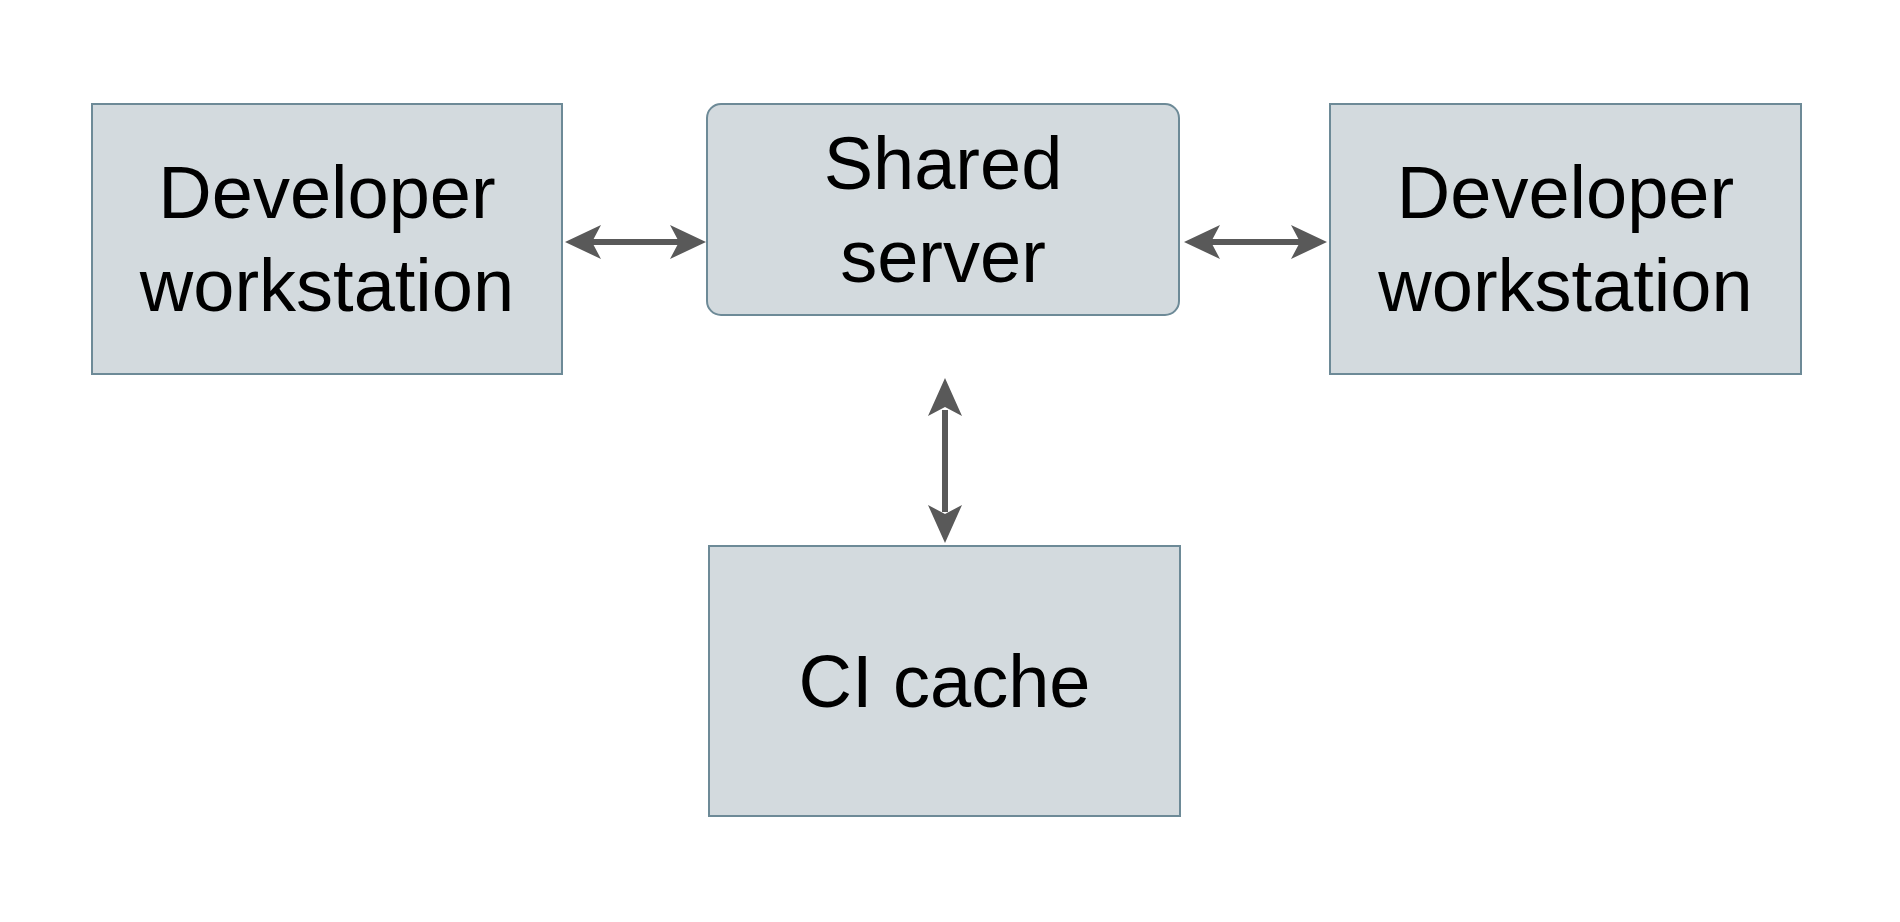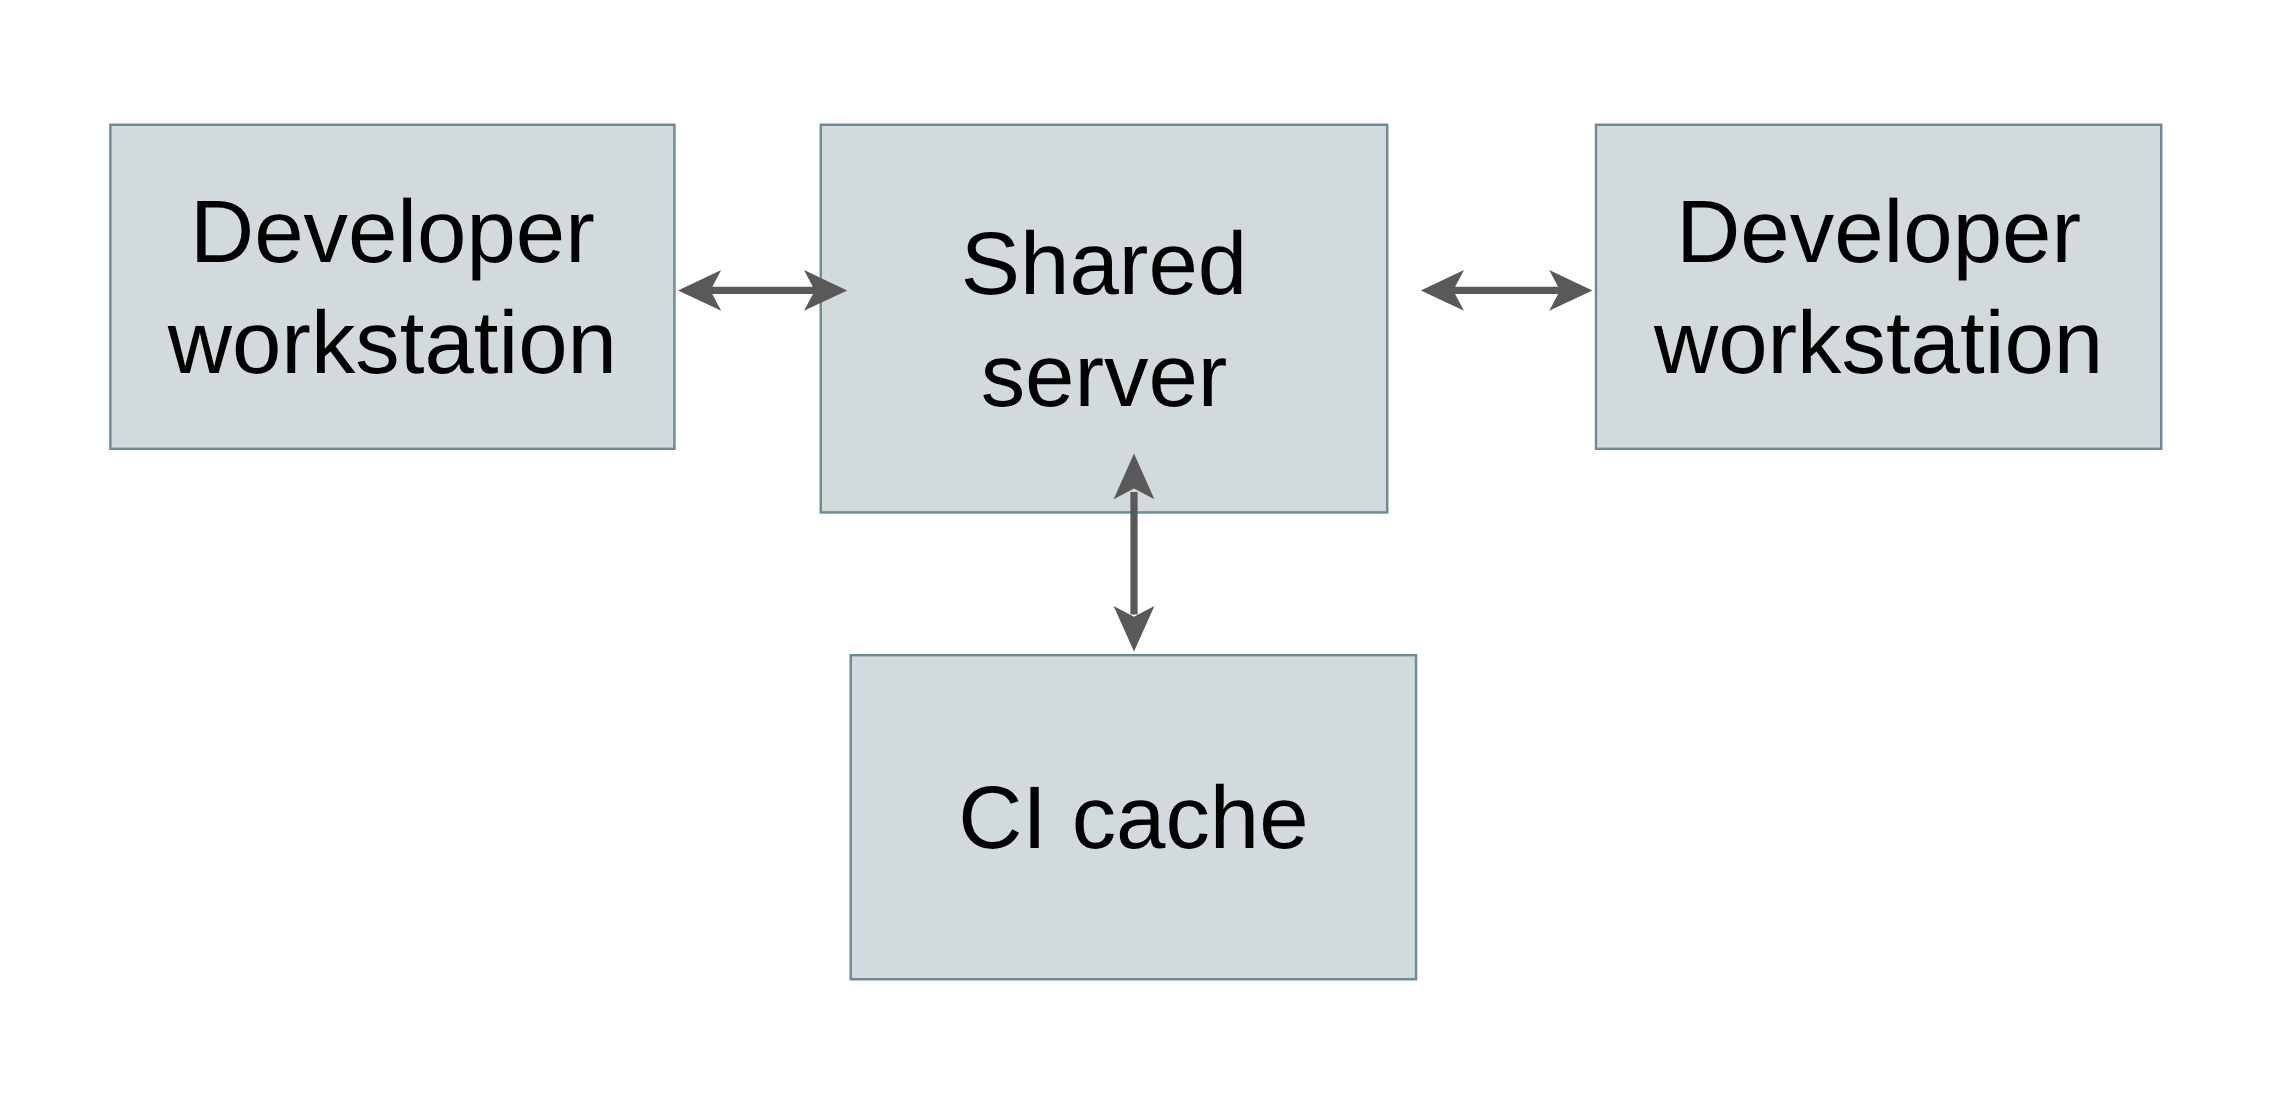--- a/index.html
+++ b/index.html
@@ -29,21 +29,21 @@
     text-align: center;
   }
   .node .line {
     display: block;
     font-size: 74px;
     line-height: 93px;
     color: #000000;
     white-space: nowrap;
   }
   #node-dev-left   { left: 91px;   top: 103px; width: 472px; height: 272px; }
-  #node-cache      { left: 683px;  top: 103px; width: 474px; height: 325px; }
+  #node-cache      { left: 706px;  top: 103px; width: 474px; height: 213px; border-radius: 15px; }
   #node-dev-right  { left: 1329px; top: 103px; width: 473px; height: 272px; }
   #node-ci         { left: 708px;  top: 545px; width: 473px; height: 272px; }
   .arrow { position: absolute; display: block; }
   #arrow-left  { left: 563px;  top: 214px; }
   #arrow-right { left: 1182px; top: 214px; }
   #arrow-down  { left: 917px;  top: 376px; }
 </style>
 </head>
 <body>
 

